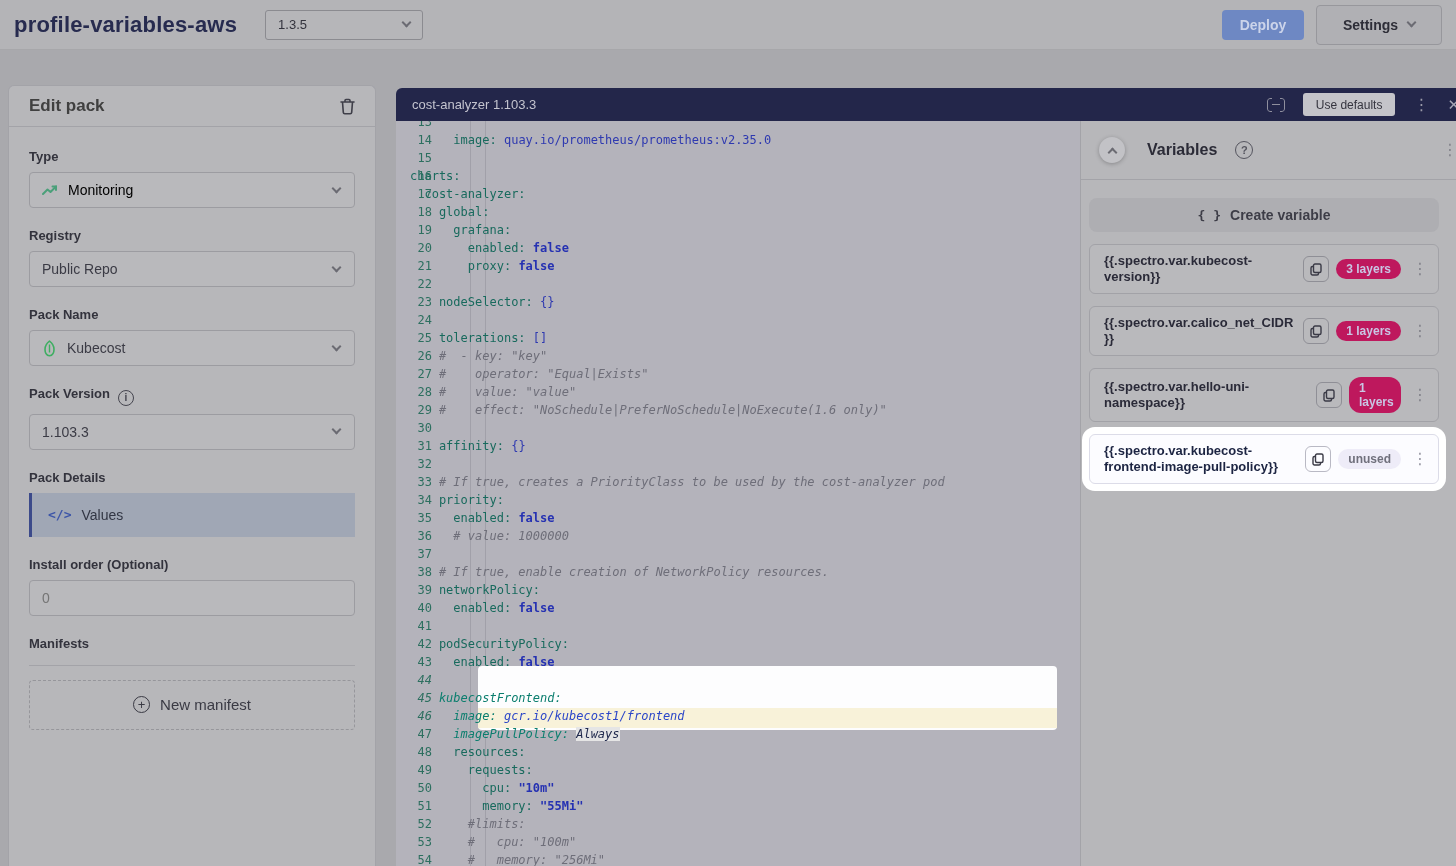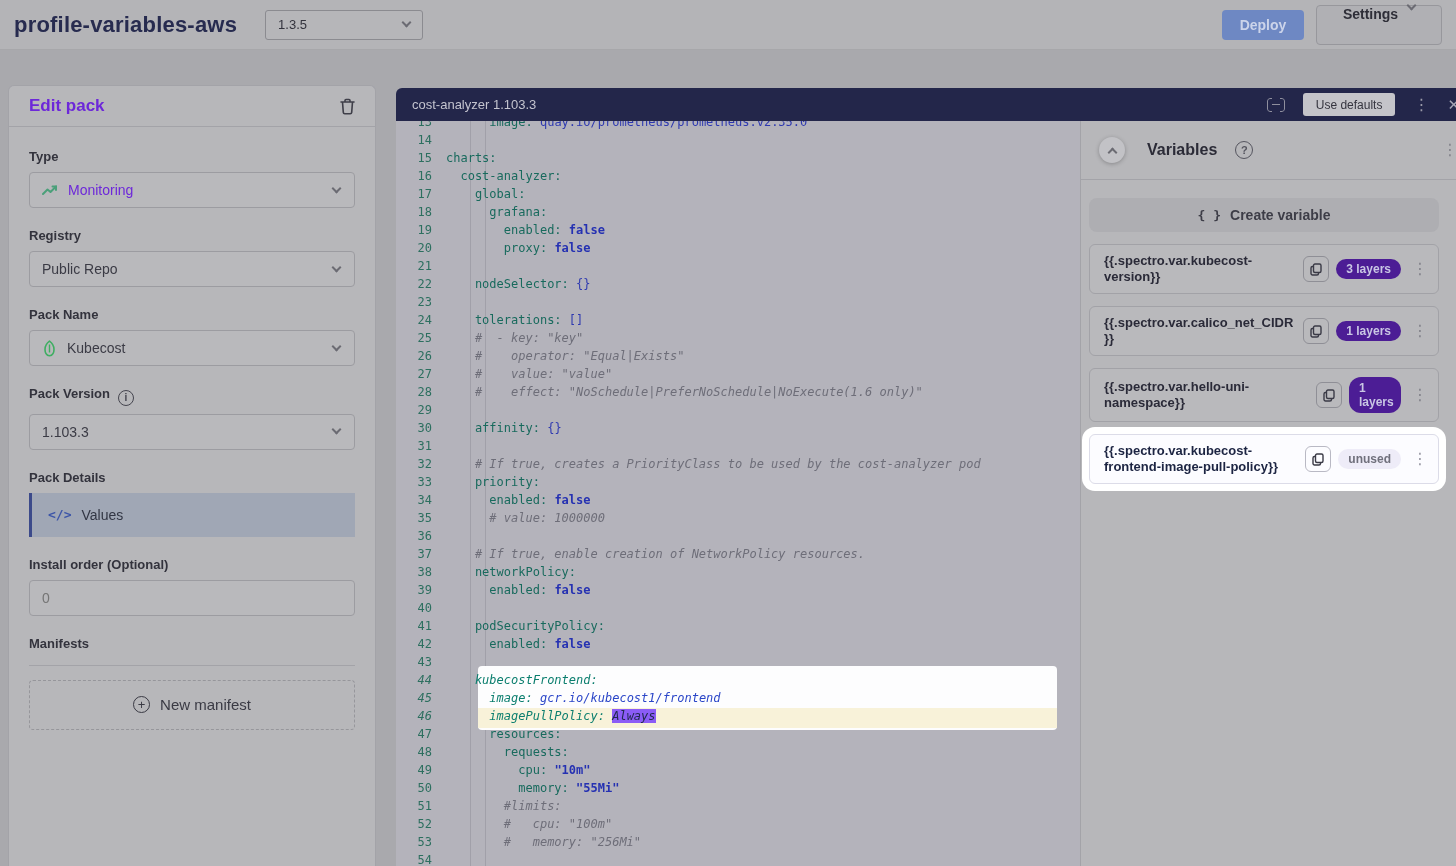--- a/index.html
+++ b/index.html
@@ -13,41 +13,41 @@
   .app-title { font-size:22px; font-weight:700; color:#272b4f; letter-spacing:.2px; }
   .ver-select { margin-left:28px; width:158px; height:30px; border:1px solid #8b8b90;
     border-radius:3px; background:#b6b6b9; display:flex; align-items:center;
     padding:0 12px; font-size:13px; color:#33333d; cursor:pointer;justify-content:flex-end; }
   .spacer { flex:1; }
   .btn-deploy { width:82px; height:30px; border-radius:4px; background:#6e88c3;
     color:#ccd4ea; font-size:14px; font-weight:600; display:flex; align-items:center;
     justify-content:center; cursor:pointer; }
   .btn-settings { margin-left:12px; width:126px; height:40px; border-radius:4px;
     background:#b0b0b4; border:1px solid #97979c; color:#2e2e38; font-size:14px;
-    font-weight:600; display:flex; justify-content:center;
+    font-weight:600; display:flex; align-items:center; justify-content:center;
     gap:10px; cursor:pointer; }
   .chev { width:7px; height:7px; border-right:2px solid #6b6b73;
     border-bottom:2px solid #6b6b73; transform:rotate(45deg); margin-top:-4px; }
   .chev.up { transform:rotate(-135deg); margin-top:4px; }
 
   
   .left-panel { position:absolute; left:8px; top:85px; width:368px; height:781px;
     background:#b7b7ba; border:1px solid #a3a3a8; border-bottom:none;
     border-radius:6px 6px 0 0; }
   .lp-header { height:41px; display:flex; align-items:center; padding:0 20px;
     border-bottom:1px solid #a3a3a8; }
-  .lp-title { font-size:17px; font-weight:600; color:#6d28d9; }
+  .lp-title { font-size:17px; font-weight:600; color:#404040; }
   .lp-body { padding:18px 20px 0 20px; }
   .fld-label { font-size:13px; font-weight:600; color:#33333d; margin:20px 0 8px 0; }
   .fld-label.first { margin-top:4px; }
   .sel { height:36px; border:1px solid #9c9ca1; border-radius:4px; background:#b9b9bc;
     display:flex; align-items:center; padding:0 12px; gap:10px; font-size:14px;
     color:#3b3b45; cursor:pointer; position:relative; }
   .sel .chev { position:absolute; right:14px; }
-  .sel.disabled { color:#6d28d9; }
+  .sel.disabled { color:#000000; }
   .values-row { height:44px; background:#a0a7b5; border-left:3px solid #3c4a8a;
     display:flex; align-items:center; padding:0 16px; gap:10px; cursor:pointer; }
   .values-glyph { color:#3c55a8; font-weight:700; font-size:13px;
     font-family:"DejaVu Sans Mono", monospace; }
   .values-label { font-size:14px; color:#323644; }
   .txt-input { height:36px; border:1px solid #9c9ca1; border-radius:4px;
     background:#b9b9bc; width:100%; padding:0 12px; font-size:14px; color:#84848c;
     font-family:"Liberation Sans", sans-serif; outline:none; }
   .hr { border:none; border-top:1px solid #a3a3a8; margin:14px 0 14px 0; }
   .dash-btn { height:50px; border:1px dashed #96969b; border-radius:4px;
@@ -80,33 +80,33 @@
   .ed-body { flex:1; display:flex; min-height:0; }
 
   
   .code-area { flex:1; background:#b4b3bb; position:relative; overflow:hidden;
     font-family:"DejaVu Sans Mono", monospace; font-size:12px; }
   .guide { position:absolute; top:0; bottom:0; width:1px; background:rgba(50,50,65,.14); z-index:0; }
   .hl-box { position:absolute; left:82px; top:545px; width:579px; height:64px;
     background:#fdfdfe; border-radius:4px; z-index:1; }
   .hl-yellow { position:absolute; left:0; right:0; bottom:2px; height:20px;
     background:#f8f2d9; }
-  .cl { display:flex; height:18px; line-height:18px; white-space:pre; }
+  .cl { display:flex; height:18px; line-height:18px; white-space:pre;flex-direction:column; }
   .cl .num { width:36px; text-align:right; color:#2c6f5f; flex:none; }
   .cl .code { padding-left:14px; }
   .k { color:#186a5d; }
   .v { color:#2e39b0; }
   .b { color:#2531b2; font-weight:bold; }
   .c { color:#6e6e79; font-style:italic; }
   .p { color:#3c3c48; }
   .cl.spot { position:relative; z-index:2;font-style:italic; }
   .cl.spot .k { color:#0b7e6e; }
   .cl.spot .v { color:#2b46c8; }
   .cl.spot .p { color:#333344; }
-  .sel-tok { background:#8b5cf6; color:#20294d;text-align:center; }
+  .sel-tok { background:#e5e5e5; color:#20294d;text-align:center; }
 
   
   .vars-panel { width:396px; flex:none; background:#b7b7ba; border-left:1px solid #a3a3a8;
     position:relative; }
   .v-gutter { position:absolute; right:0; top:0; bottom:0; width:12px; background:#b0b0b4;
     border-left:1px solid #9d9da2; }
   .vp-header { height:59px; display:flex; align-items:center; padding:0 18px;
     border-bottom:1px solid #a3a3a8; }
   .collapse-circ { width:26px; height:26px; border-radius:50%; background:#c2c2c6;
     box-shadow:0 1px 4px rgba(0,0,0,.25); display:flex; align-items:center;
@@ -121,21 +121,21 @@
     justify-content:center; gap:9px; cursor:pointer; }
   .create-glyph { font-family:"DejaVu Sans Mono", monospace; font-weight:700; font-size:13px; }
   .var-card { margin-top:12px; border:1px solid #a2a2a7; border-radius:6px;
     background:#b9b9bc; display:flex; align-items:center; padding:8px 6px 8px 14px;
     gap:7px; min-height:44px; }
   .var-name { flex:1; min-width:0; font-size:13px; font-weight:700; color:#2a2a38;
     line-height:16px; word-break:break-word; }
   .copy-btn { width:26px; height:26px; border:1px solid #8f8f96; border-radius:6px;
     display:flex; align-items:center; justify-content:center; cursor:pointer; flex:none;
     background:transparent; }
-  .pill { border-radius:12px; background:#4c1d95; color:#c9c6e4; font-size:12px;
+  .pill { border-radius:12px; background:#be185d; color:#c9c6e4; font-size:12px;
     font-weight:600; padding:3px 10px; flex:none; }
   .pill.wrapped { max-width:52px; white-space:normal; line-height:14px;
     border-radius:12px; padding:4px 10px; }
   .pill.unused { background:#eeecf8; color:#70707c; }
   .var-card .kebab { color:#83838b; padding:0 4px; }
   .var-card.highlight { background:#fcfcff; border-color:#dcdce8;
     box-shadow:0 0 0 7px #ffffff; }
   .var-card.highlight .var-name { color:#1c2442; }
   .var-card.highlight .copy-btn { border-color:#b9b9c4; }
   .var-card.highlight .kebab { color:#9a9aa6; }

